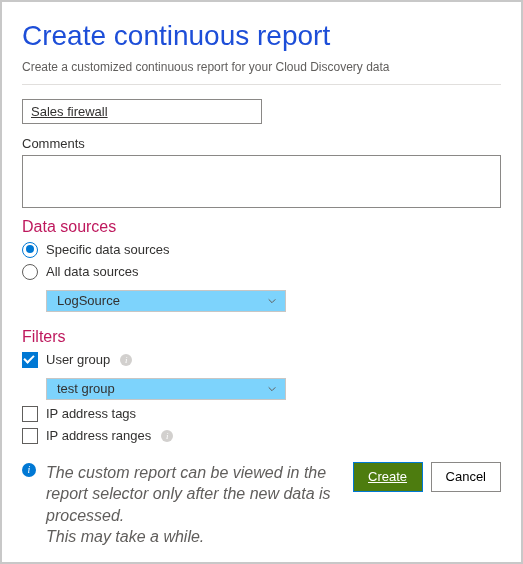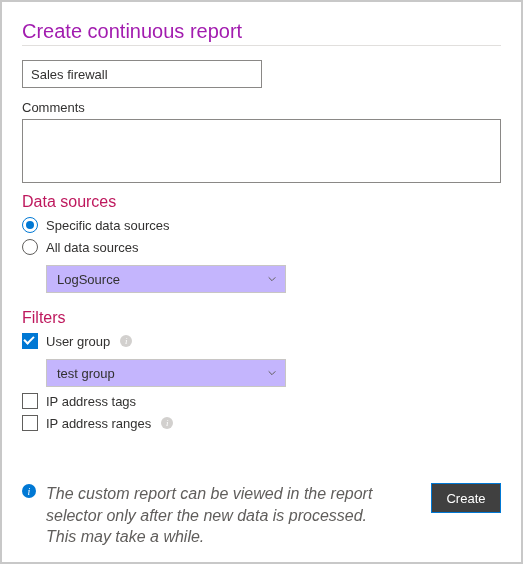--- a/index.html
+++ b/index.html
@@ -13,24 +13,24 @@
   .panel {
     width: 523px;
     height: 564px;
     border: 2px solid #c8c8c8;
     padding: 18px 20px 14px 20px;
     position: relative;
     display: flex;
     flex-direction: column;
   }
   .title {
-    font-size: 20px;
+    font-size: 28px;
     font-weight: 400;
-    color: #a21caf;
-    margin-bottom: 2px;
+    color: #1d4ed8;
+    margin-bottom: 8px;
   }
   .subtitle {
     font-size: 12px;
     color: #605e5c;
     margin-bottom: 10px;
   }
   .rule {
     border: none;
     border-top: 1px solid #e1dfdd;
     margin: 0 0 14px 0;
@@ -111,21 +111,21 @@
     width: 4px; height: 8px;
     border: solid #fff;
     border-width: 0 2px 2px 0;
     transform: rotate(45deg);
   }
   .select {
     margin-left: 24px;
     width: 240px;
     height: 28px;
     border: 1px solid #c8c6c4;
-    background: #c4b5fd;
+    background: #7dd3fc;
     display: flex;
     align-items: center;
     justify-content: space-between;
     padding: 0 8px 0 10px;
     font-size: 13px;
     color: #323130;
     margin-top: 4px;
     margin-bottom: 6px;
   }
   .chev {
@@ -181,32 +181,34 @@
     height: 30px;
     min-width: 70px;
     padding: 0 14px;
     font-size: 13px;
     border: 1px solid #8a8886;
     background: #fff;
     font-family: inherit;
     cursor: pointer;
   }
   .btn.primary {
-    background: #404040;
+    background: #4d7c0f;
     border-color: #0078d4;
     color: #fff;
-  }
-  .gap-sm { margin-bottom: 12px; }
+    text-decoration: underline;
+  }
+  .gap-sm { margin-bottom: 12px; text-decoration: underline; }
 </style>
 </head>
 <body>
 
 <div class="panel">
 
   <div class="title">Create continuous report</div>
+  <div class="subtitle">Create a customized continuous report for your Cloud Discovery data</div>
   <hr class="rule">
 
   <input class="text-input gap-sm" type="text" value="Sales firewall" style="">
 
   <div class="field-label">Comments</div>
   <textarea class="textarea" style=""></textarea>
 
   <div class="section-label">Data sources</div>
 
   <div class="radio-row">
@@ -251,16 +253,17 @@
     <span>IP address ranges</span>
     <span class="info-icon-small">i</span>
   </div>
 
   <div class="footer">
     <span class="info-icon">i</span>
     <div class="footer-text" style="white-space: pre-line;">The custom report can be viewed in the report selector only after the new data is processed.
 This may take a while.</div>
     <div class="btn-row">
       <button class="btn primary">Create</button>
+      <button class="btn">Cancel</button>
     </div>
   </div>
 
 </div>
 
 </body></html>

